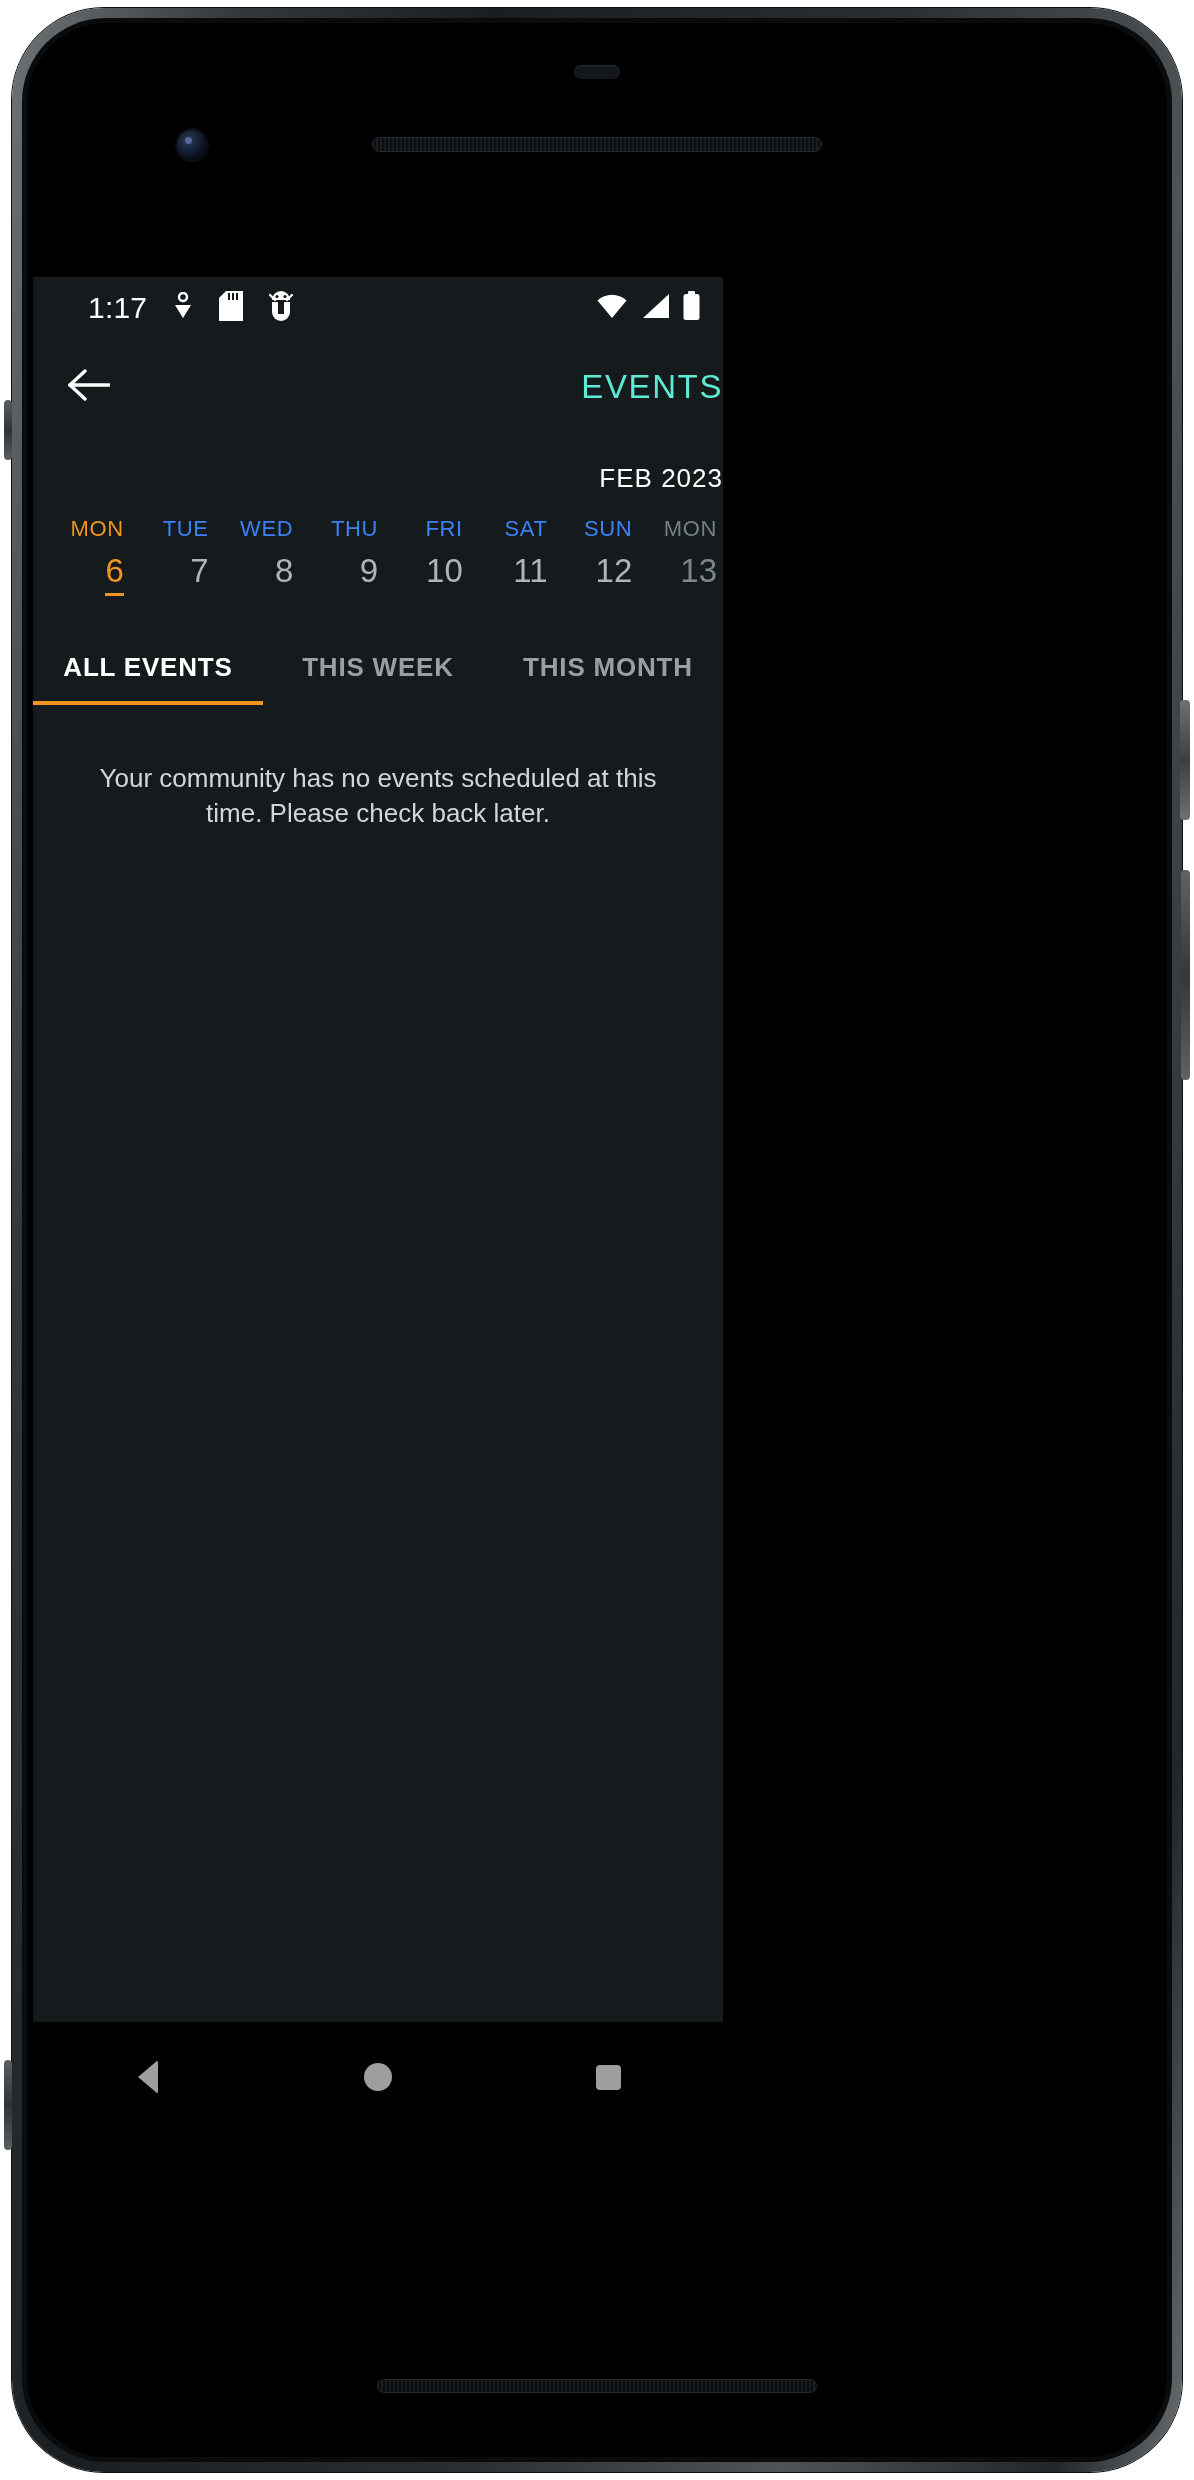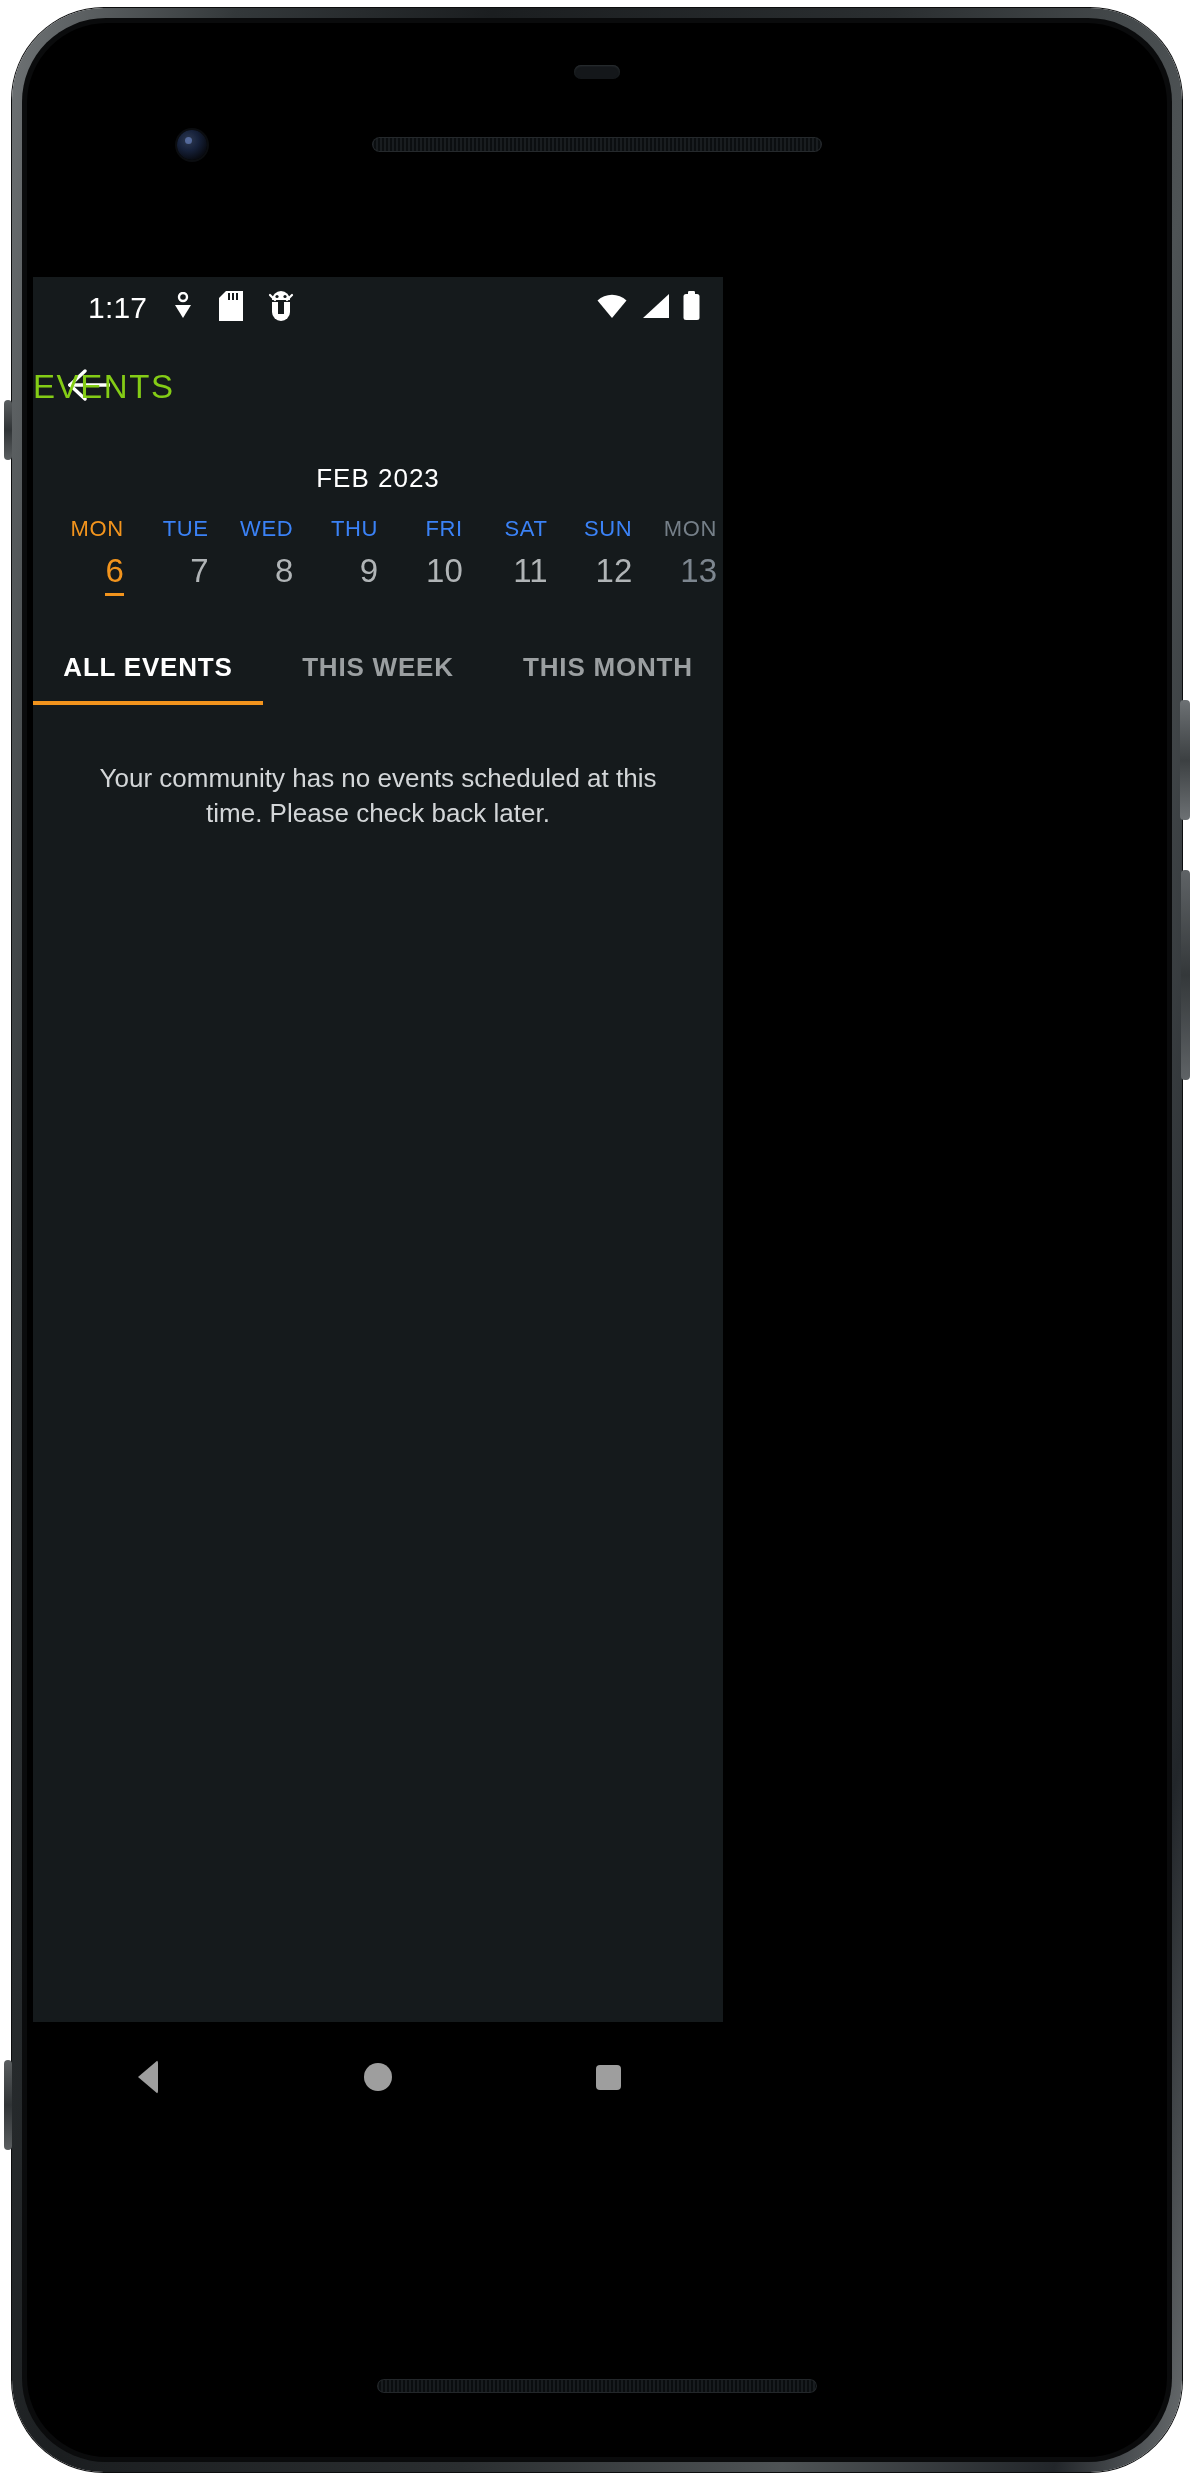--- a/index.html
+++ b/index.html
@@ -197,29 +197,29 @@
     width: 92px;
     height: 92px;
     display: flex;
     align-items: center;
     justify-content: center;
     margin-left: 10px;
   }
   #app-title {
     position: absolute;
     left: 0; right: 0;
-    text-align: left;
-    color: #84cc16;
+    text-align: right;
+    color: #5eead4;
     font-size: 33px;
     letter-spacing: 1.6px;
   }
 
   
   #month-label {
-    text-align: center;
+    text-align: right;
     color: #ffffff;
     font-size: 26px;
     letter-spacing: 1px;
     padding-top: 28px;
   }
 
   
   #week-strip {
     display: flex;
     padding: 22px 6px 0 6px;

